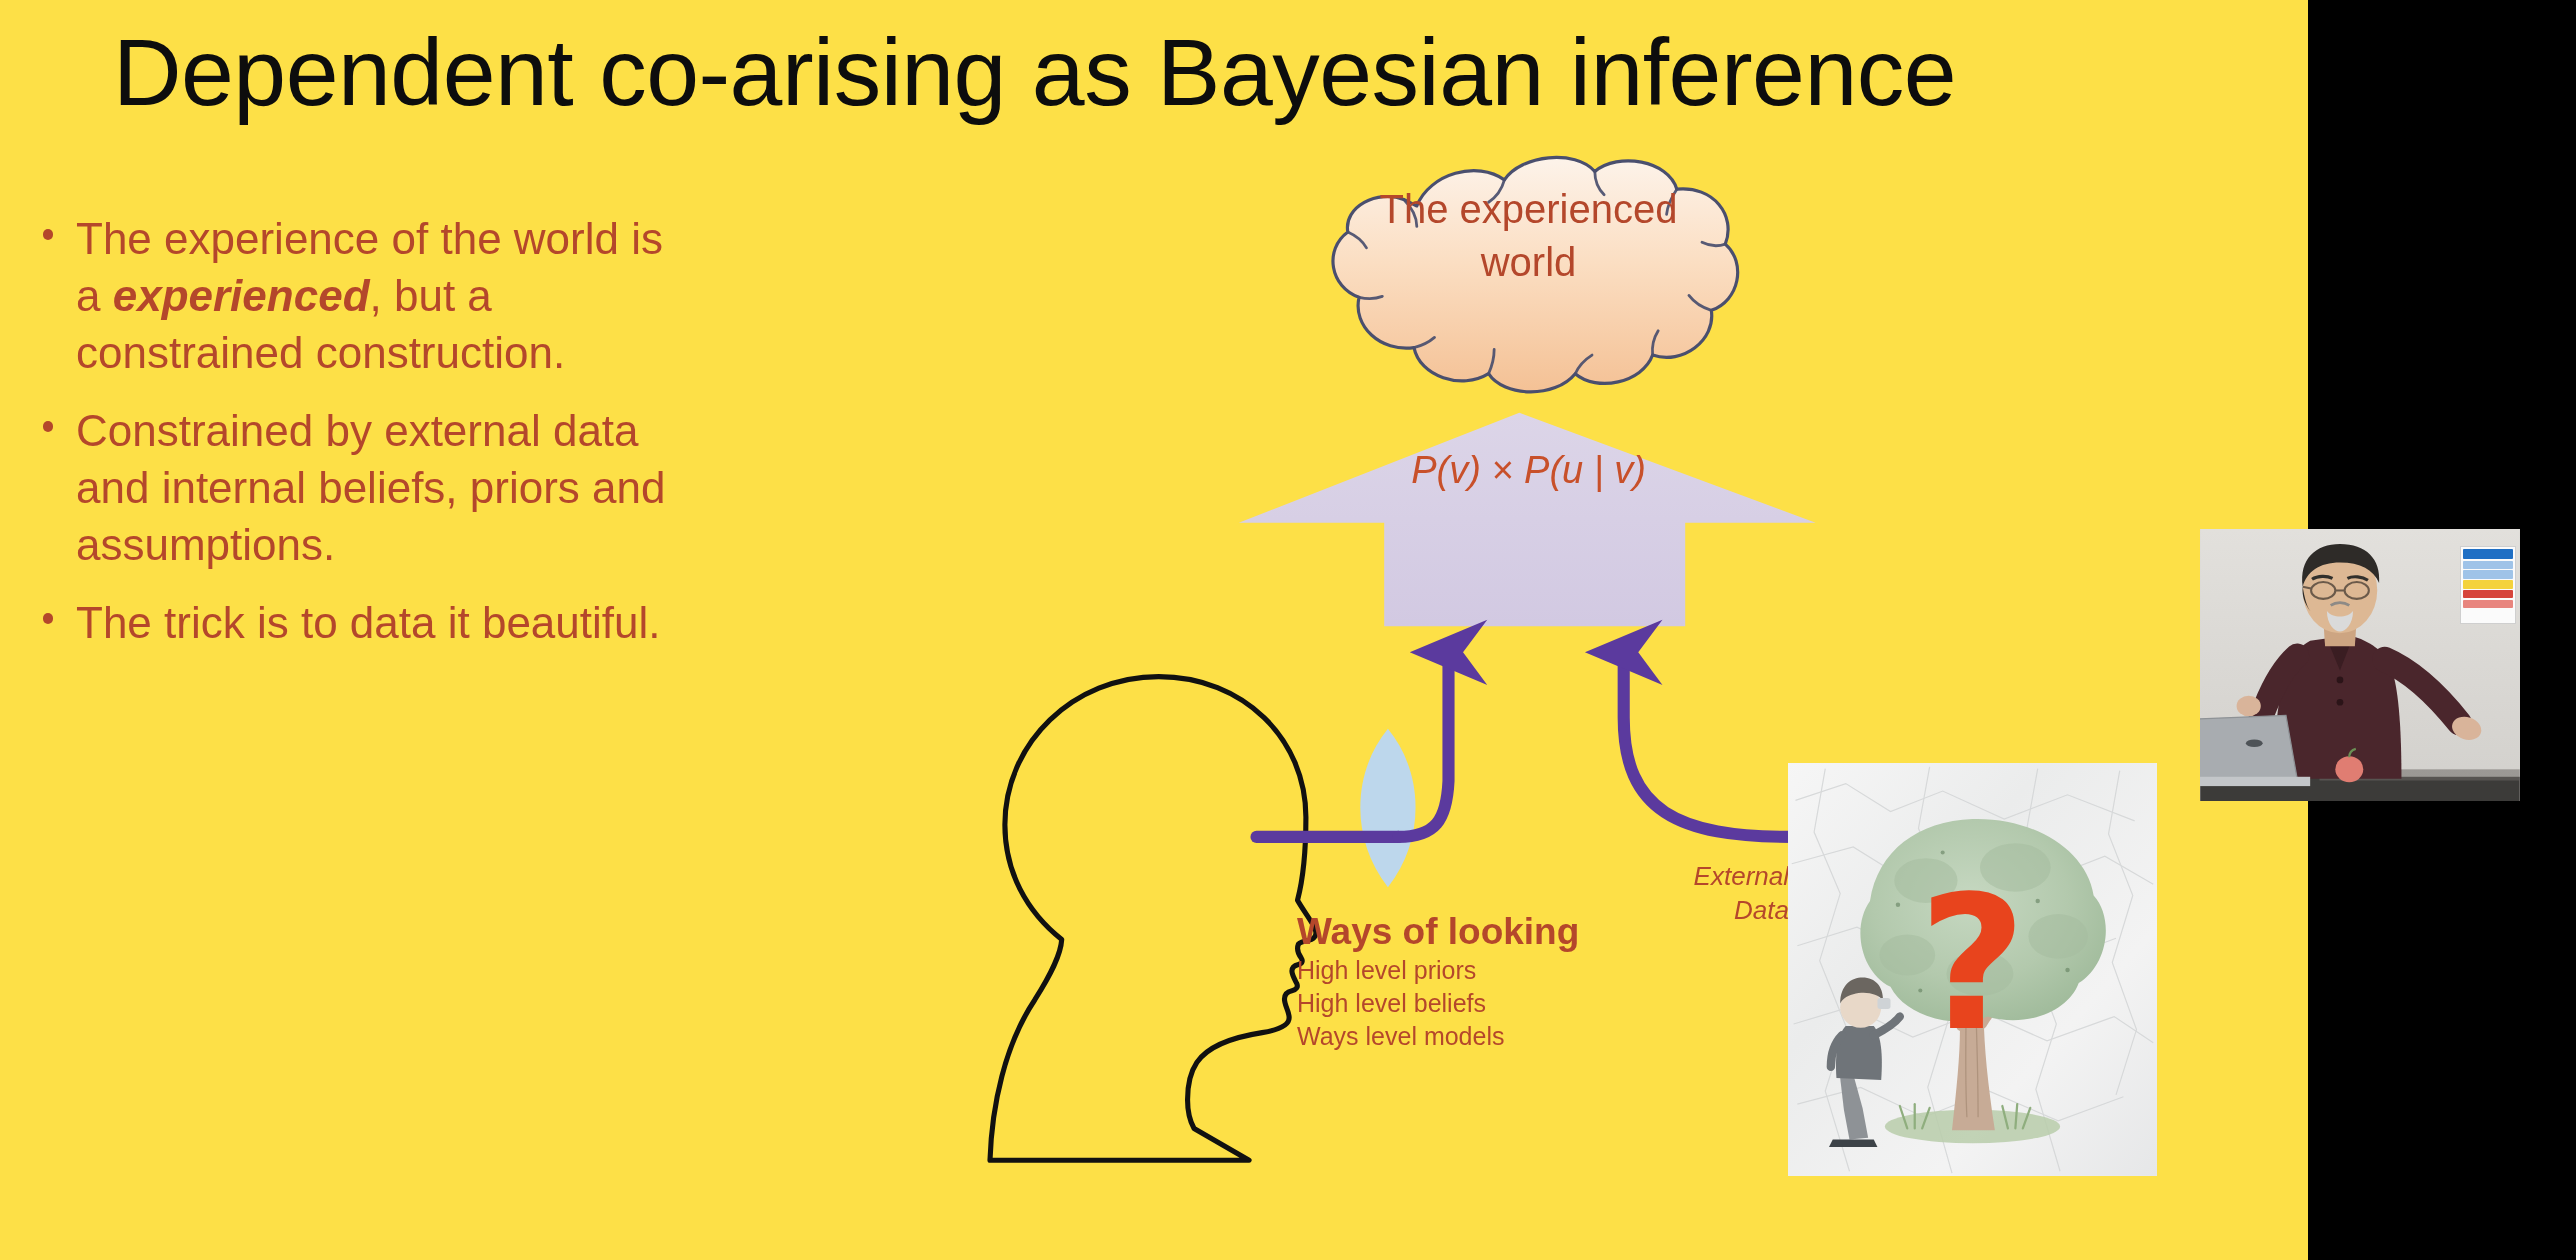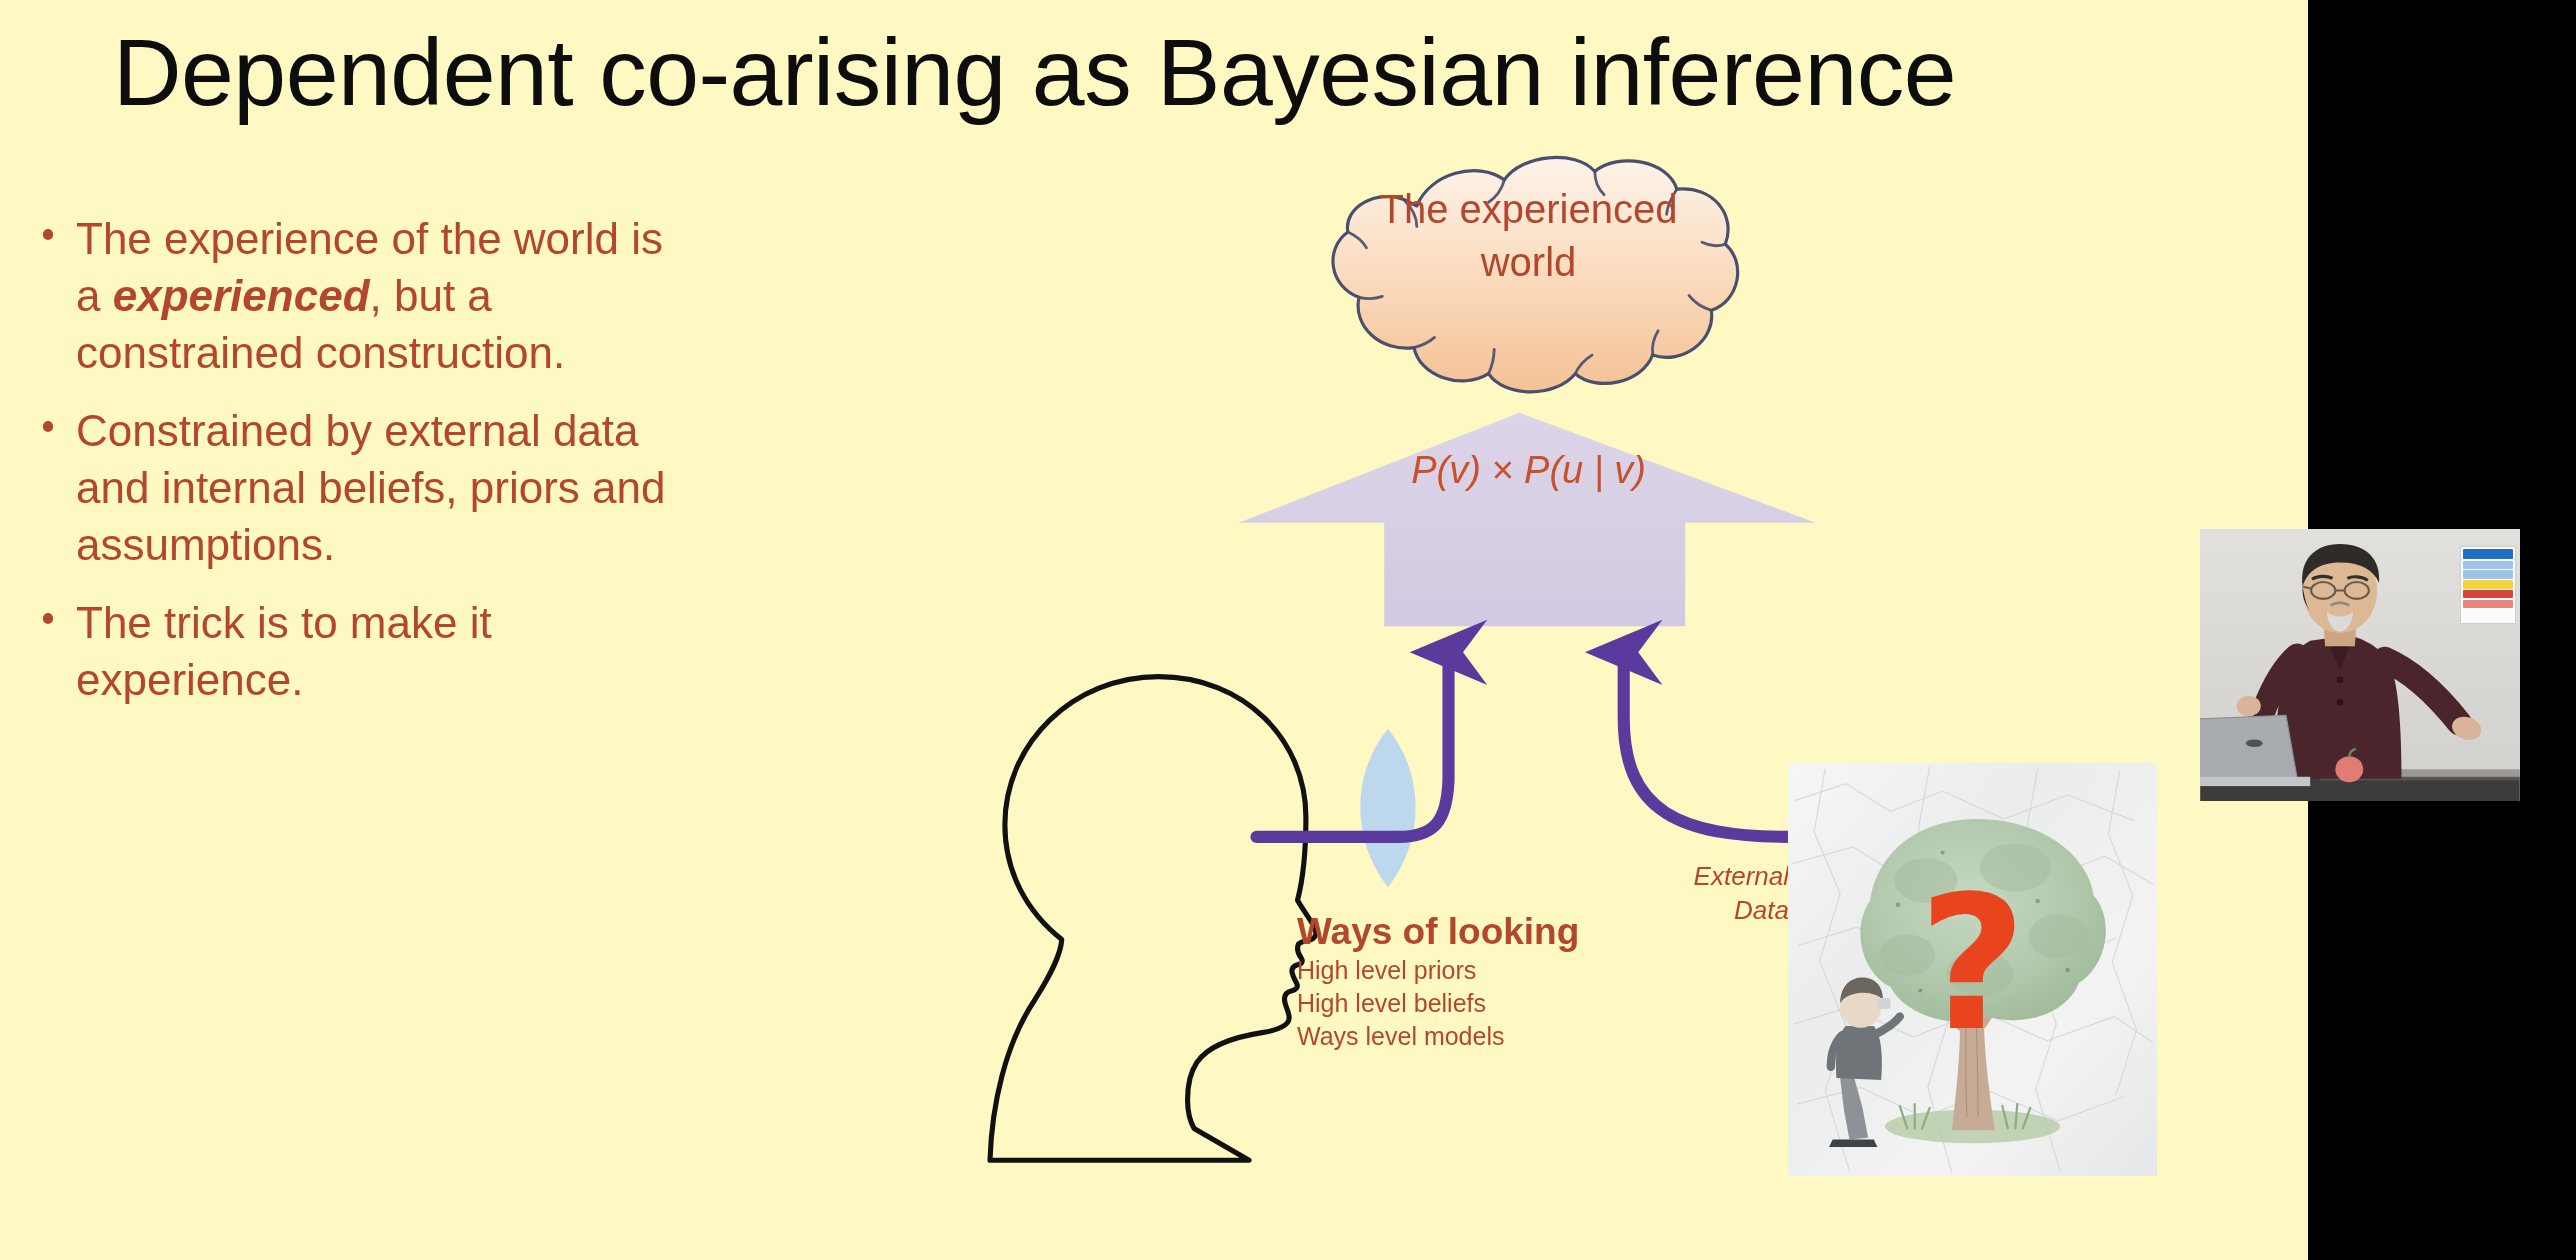--- a/index.html
+++ b/index.html
@@ -8,21 +8,21 @@
     background:#000;
     font-family:"Liberation Sans", sans-serif;
     overflow:hidden;
     position:relative;
   }
   #stage{position:absolute;left:0;top:0;width:2576px;height:1260px;}
 
   
   .slide{
     position:absolute;left:0;top:0;width:2308px;height:1260px;
-    background:#fef9c3;
+    background:#fde047;
     overflow:hidden;
   }
 
   
   .slide-title{
     position:absolute;left:0;top:20.5px;width:2069px;
     text-align:center;
     font-size:95px;
     line-height:1.08;
     font-weight:400;
@@ -130,21 +130,21 @@
 
       <div class="bullet">
         <span class="dot"></span><span>The experience of the world is a </span><b>experienced</b><span>, but a constrained construction.</span>
       </div>
 
       <div class="bullet">
         <span class="dot"></span><span>Constrained by external data and internal beliefs, priors and assumptions.</span>
       </div>
 
       <div class="bullet">
-        <span class="dot"></span><span>The trick is to make it experience.</span>
+        <span class="dot"></span><span>The trick is to data it beautiful.</span>
       </div>
 
     </div>
 
     <div class="diagram">
 
       <svg width="2308" height="1260" viewBox="0 0 2476 1352">
         <defs>
           <linearGradient id="cloudgrad" x1="0" y1="0" x2="0" y2="1">
             <stop offset="0%" stop-color="#fdf3ea"></stop>

